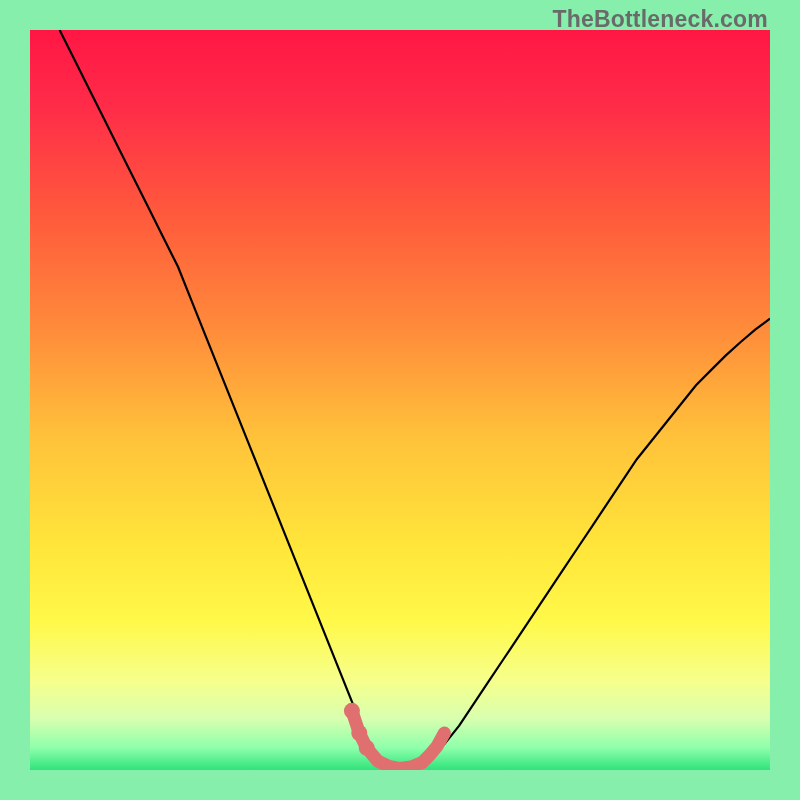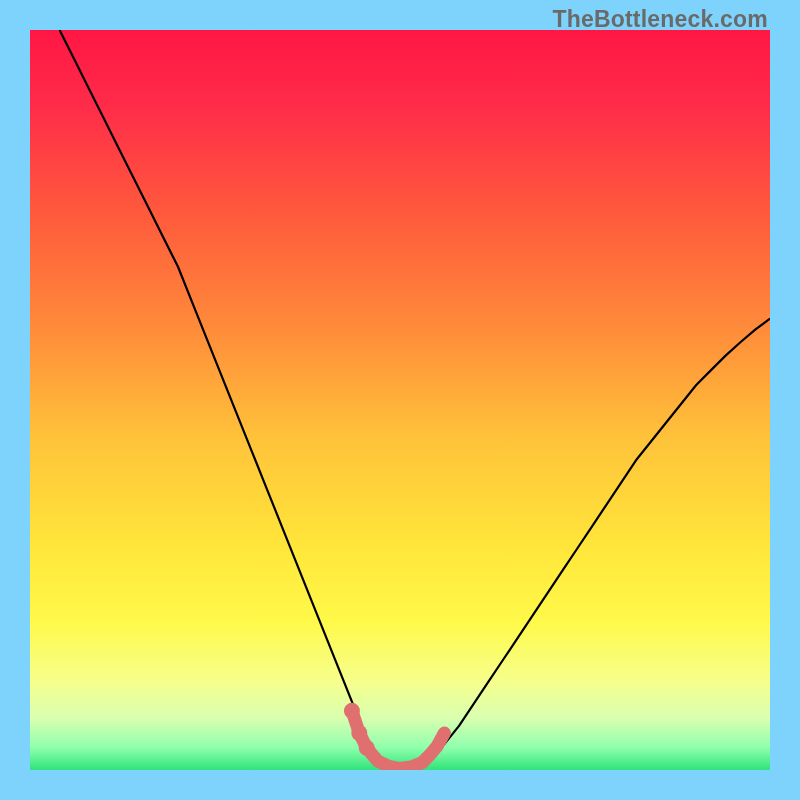--- a/index.html
+++ b/index.html
@@ -8,21 +8,21 @@
     width: 800px;
     height: 800px;
     background: #000;
     overflow: hidden;
     font-family: Arial, Helvetica, sans-serif;
   }
   .frame {
     position: relative;
     width: 800px;
     height: 800px;
-    background: #7dd3fc;
+    background: #86efac;
   }
   .plot-area {
     position: absolute;
     left: 30px;
     top: 30px;
     width: 740px;
     height: 740px;
     overflow: hidden;
   }
   .gradient-bg {

